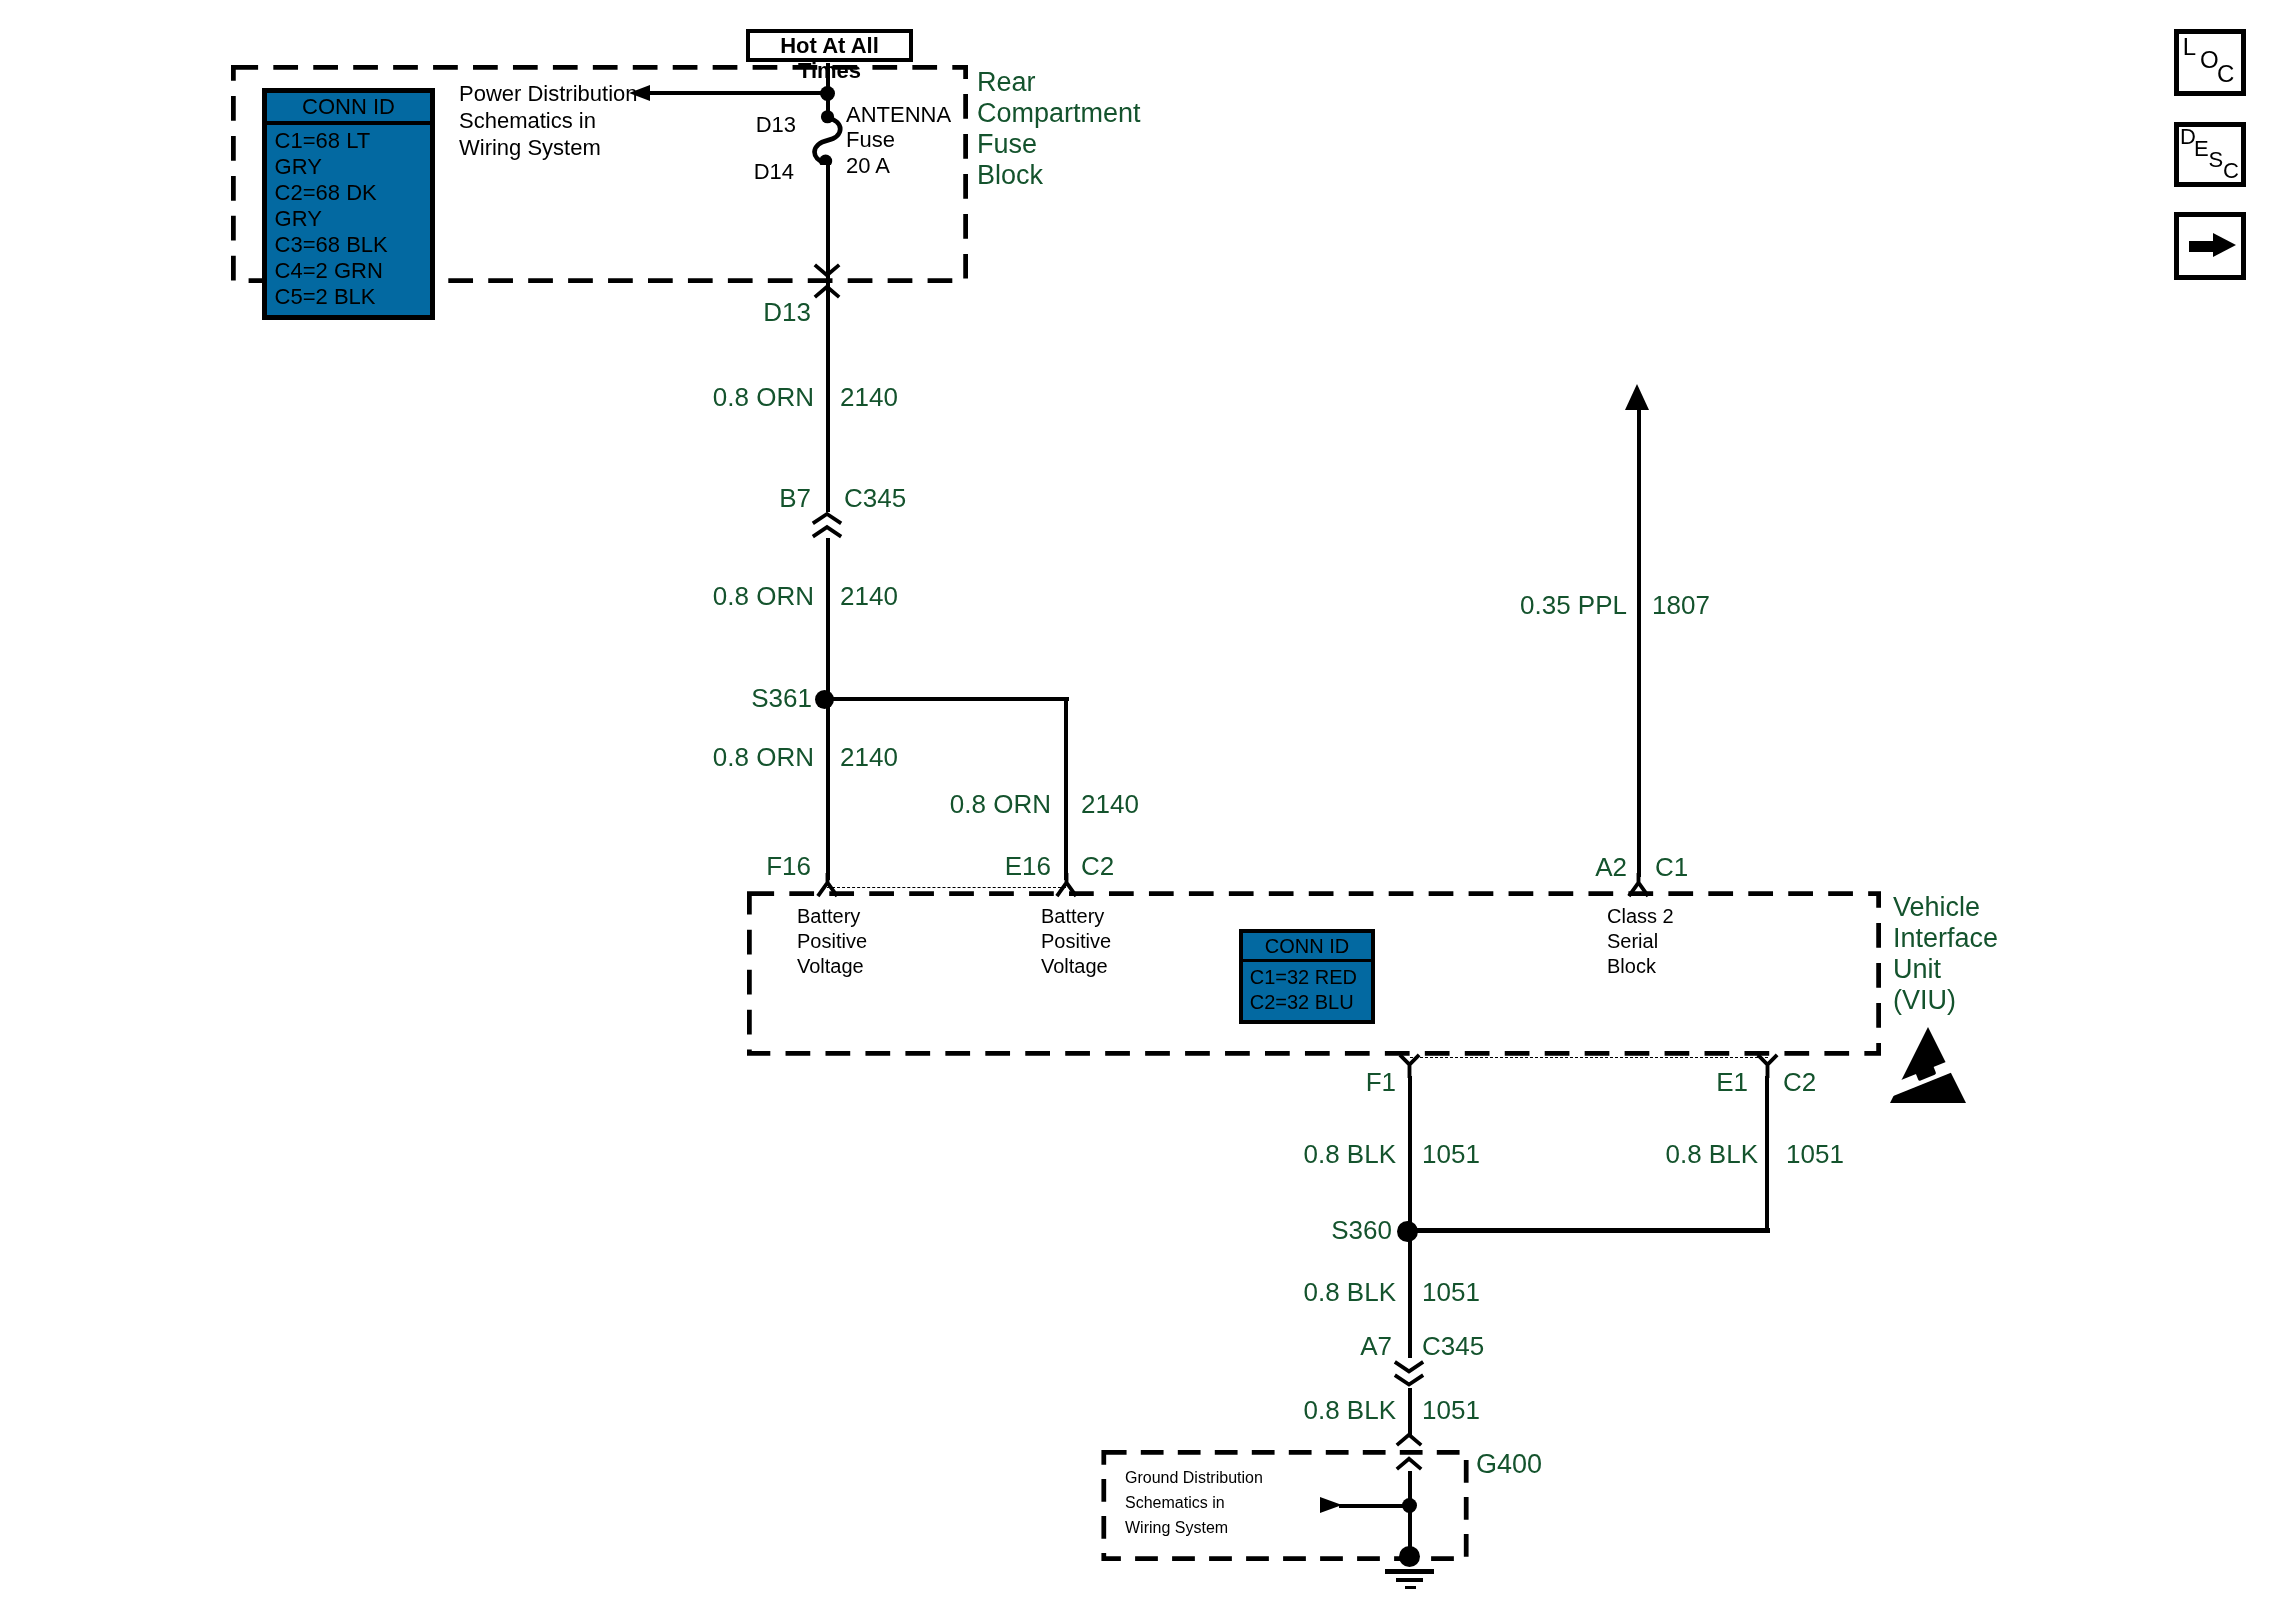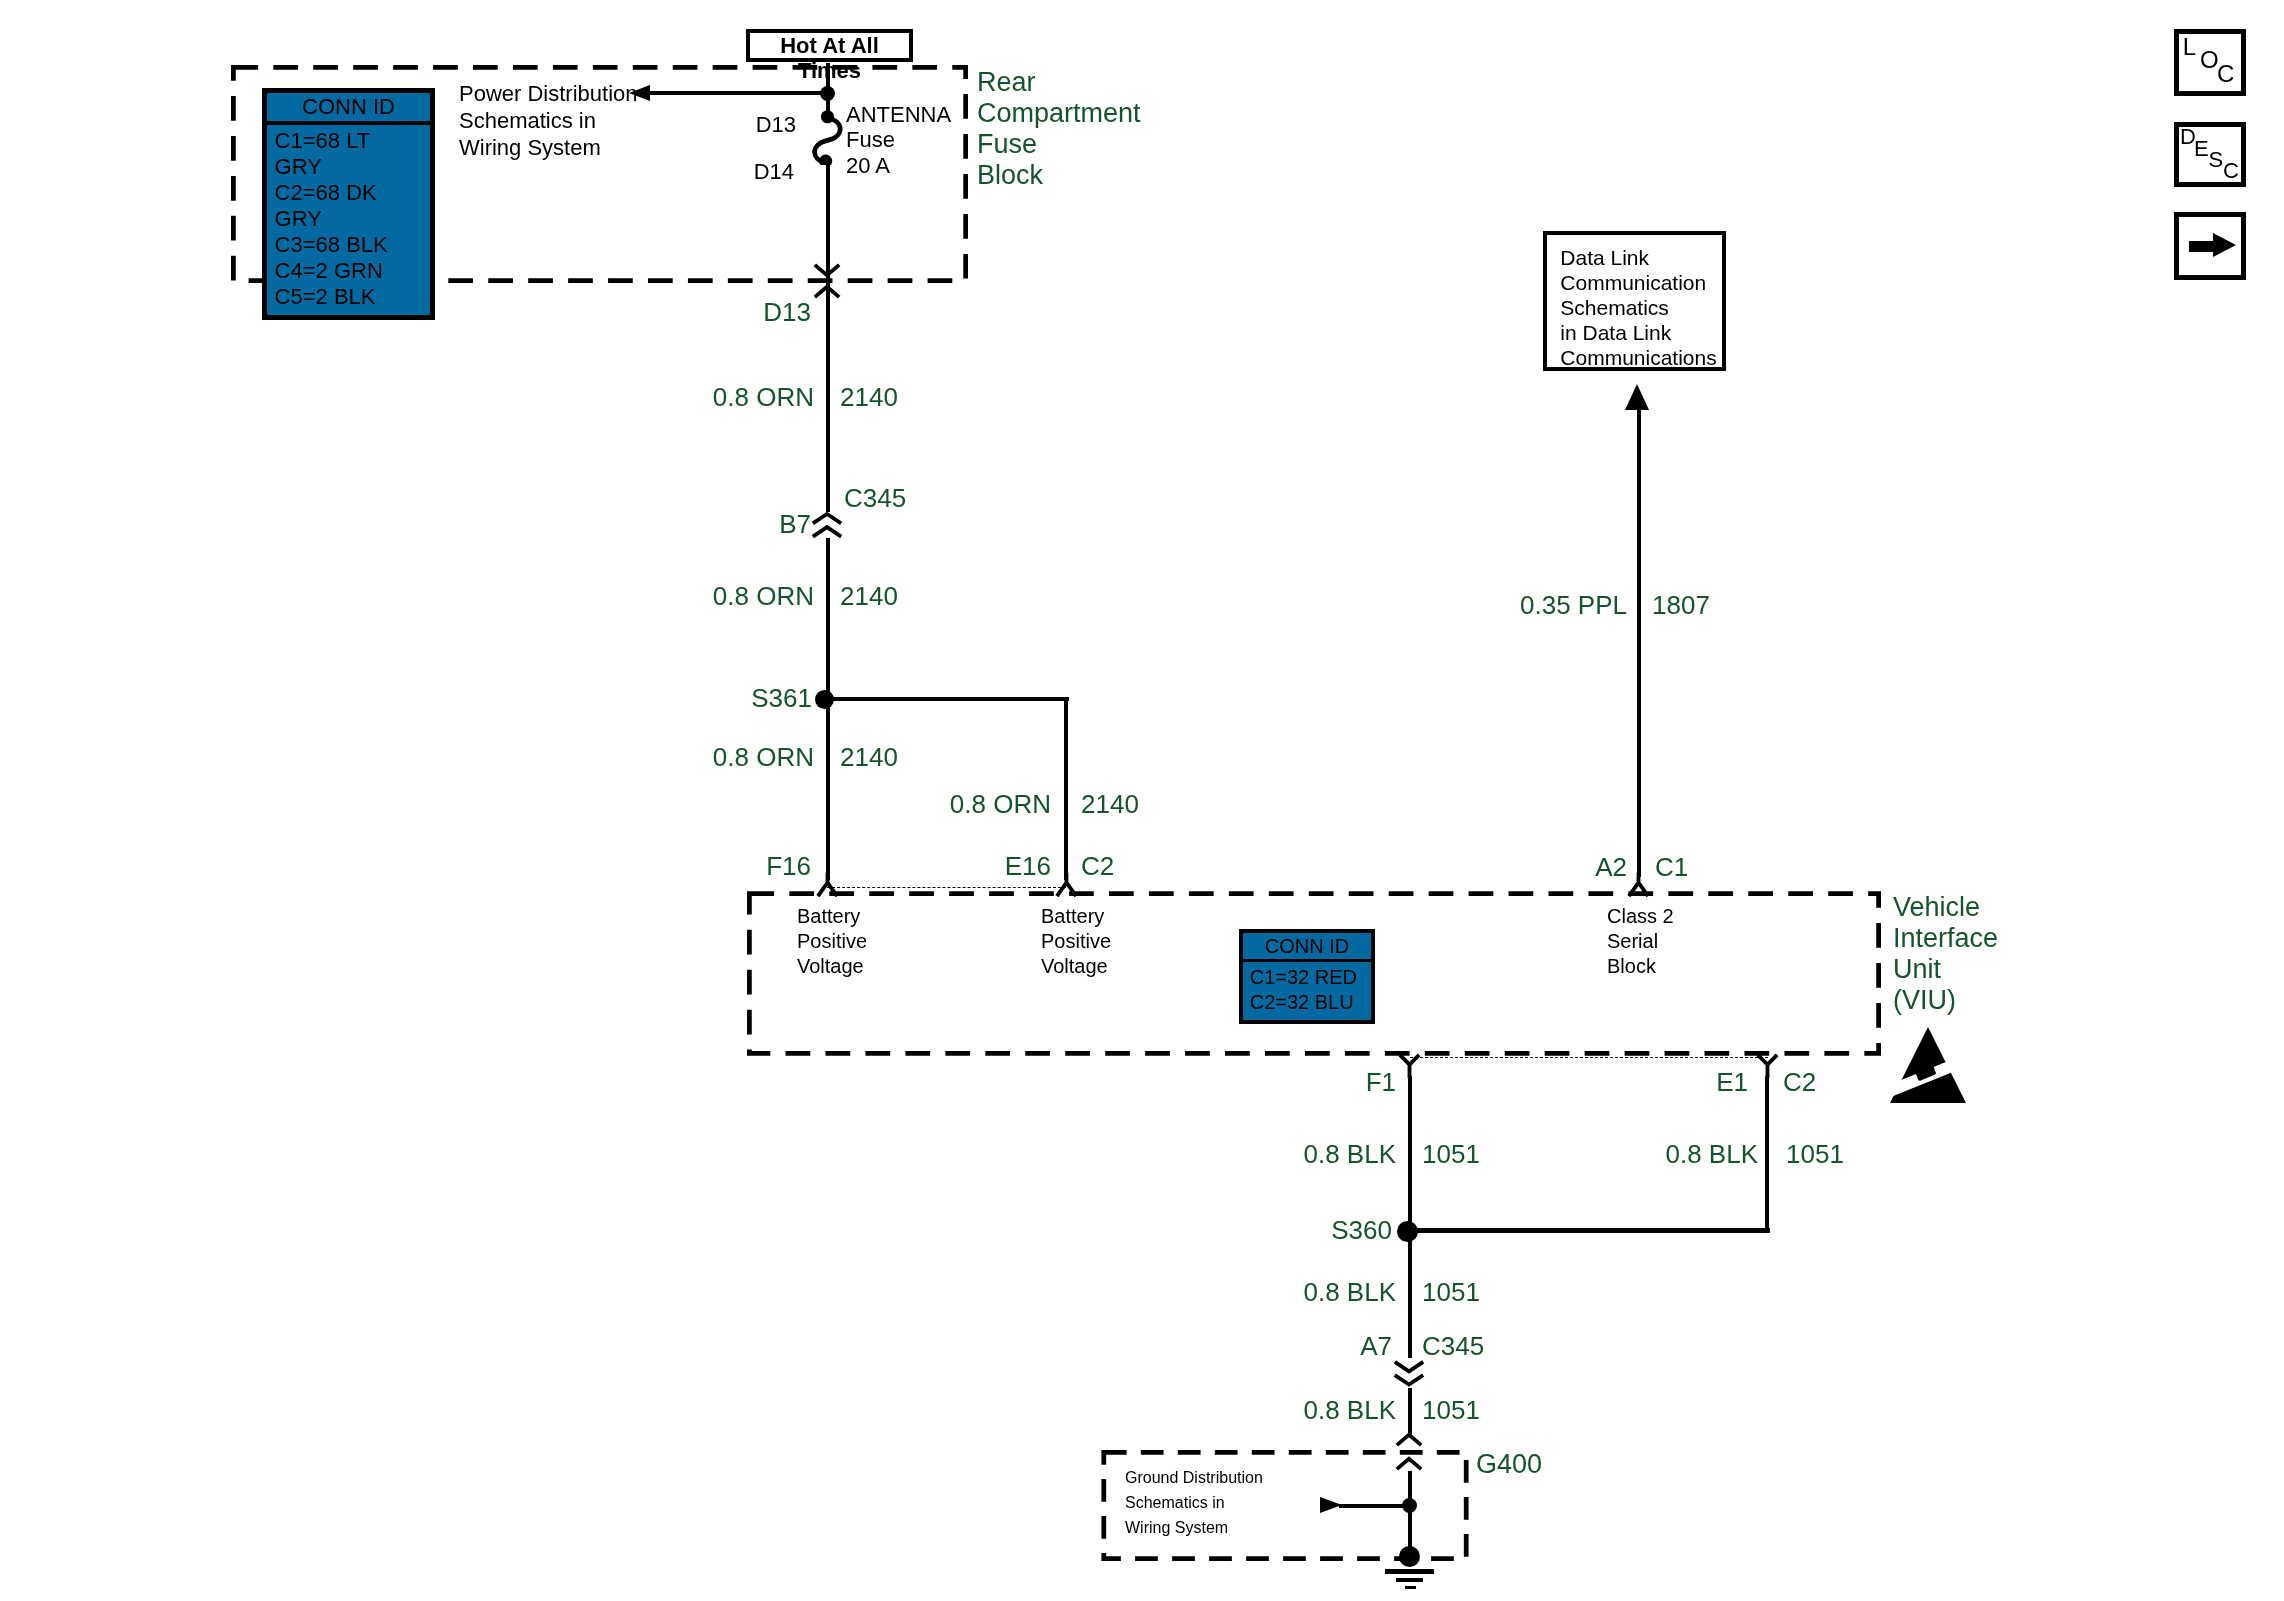--- a/index.html
+++ b/index.html
@@ -103,21 +103,21 @@
   </svg>
   <svg class="abs" style="left:812px;top:284px;" width="30" height="15" viewBox="0 0 32 16">
     <polyline points="3,14 16,3 29,14" fill="none" stroke="#000" stroke-width="4"></polyline>
   </svg>
 
   <div class="lbl" style="right:1474px;top:298px;">D13</div>
 
   <div class="lbl" style="right:1471px;top:383px;">0.8 ORN</div>
   <div class="lbl" style="left:840px;top:383px;">2140</div>
 
-  <div class="lbl" style="right:1474px;top:484px;margin-top:26px;">B7</div>
+  <div class="lbl" style="right:1474px;top:484px;">B7</div>
   <div class="lbl" style="left:844px;top:484px;">C345</div>
   <svg class="abs" style="left:810px;top:511px;" width="34" height="28.5" viewBox="0 0 36 30">
     <polyline points="3,13 18,3 33,13" fill="none" stroke="#000" stroke-width="4"></polyline>
     <polyline points="3,27 18,17 33,27" fill="none" stroke="#000" stroke-width="4"></polyline>
   </svg>
   <div class="wire" style="left:826px;top:538px;width:3.8px;height:342px;"></div>
 
   <div class="lbl" style="right:1471px;top:582px;">0.8 ORN</div>
   <div class="lbl" style="left:840px;top:582px;">2140</div>
 
@@ -137,29 +137,20 @@
   <div class="lbl" style="left:1081px;top:852px;">C2</div>
 
   <svg class="abs" style="left:814px;top:873px;" width="27" height="25" viewBox="0 0 28 26">
     <path d="M14,0 L14,10 M14,10 L4,24 M14,10 L24,24" fill="none" stroke="#000" stroke-width="4"></path>
   </svg>
   <svg class="abs" style="left:1053px;top:873px;" width="27" height="25" viewBox="0 0 28 26">
     <path d="M14,0 L14,10 M14,10 L4,24 M14,10 L24,24" fill="none" stroke="#000" stroke-width="4"></path>
   </svg>
   <div class="dashline" style="left:827px;top:887px;width:239px;border-top-width:1.9px;"></div>
 
-  <div class="solidbox" style="left:1543px;top:231px;width:183px;height:140px;padding:9.5px 0 0 13.3px;box-sizing:border-box;">
-    <div class="xs" style="font-size:21px;line-height:25px;">
-      <div>Data Link</div>
-      <div>Communication</div>
-      <div>Schematics</div>
-      <div>in Data Link</div>
-      <div>Communications</div>
-    </div>
-  </div>
   <div class="abs" style="left:1625px;top:384px;width:0;height:0;border-bottom:26px solid #000;border-left:12.4px solid transparent;border-right:12.4px solid transparent;"></div>
   <div class="wire" style="left:1637px;top:407px;width:3.8px;height:470px;"></div>
 
   <div class="lbl" style="right:658px;top:591px;">0.35 PPL</div>
   <div class="lbl" style="left:1652px;top:591px;">1807</div>
 
   <div class="lbl" style="right:658px;top:853px;">A2</div>
   <div class="lbl" style="left:1655px;top:853px;">C1</div>
   <svg class="abs" style="left:1625px;top:873px;" width="27" height="25" viewBox="0 0 28 26">
     <path d="M14,0 L14,10 M14,10 L4,24 M14,10 L24,24" fill="none" stroke="#000" stroke-width="4"></path>

